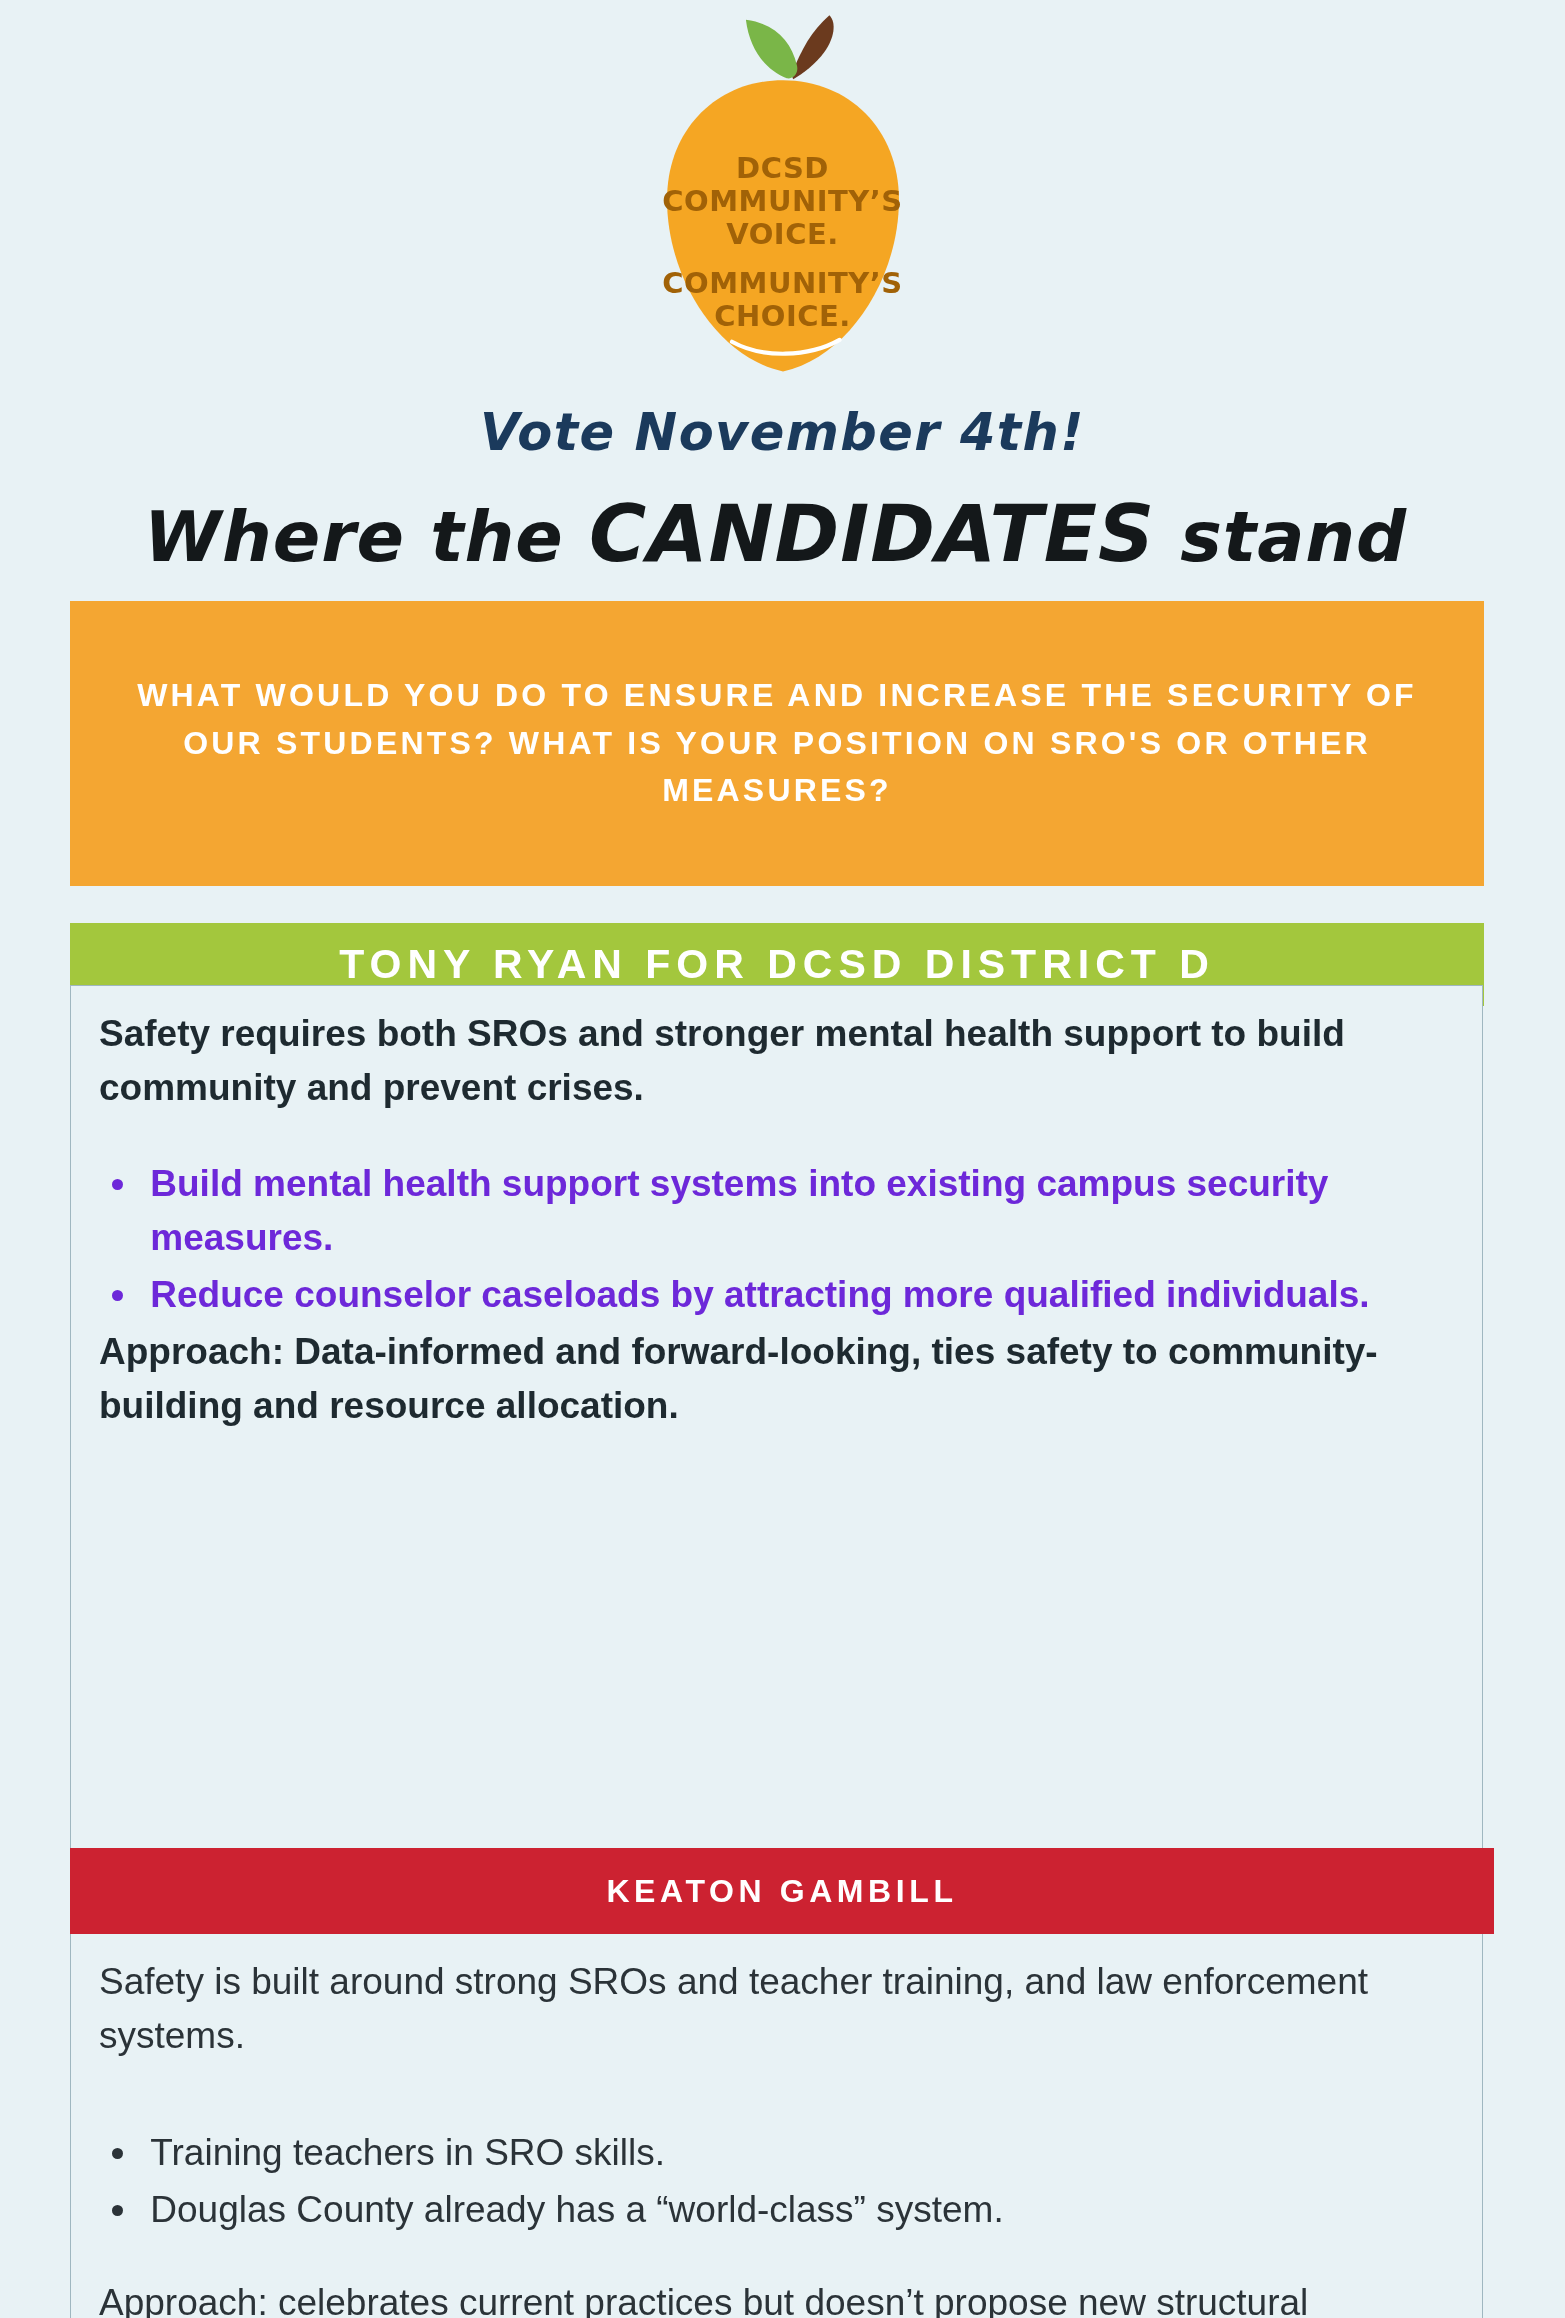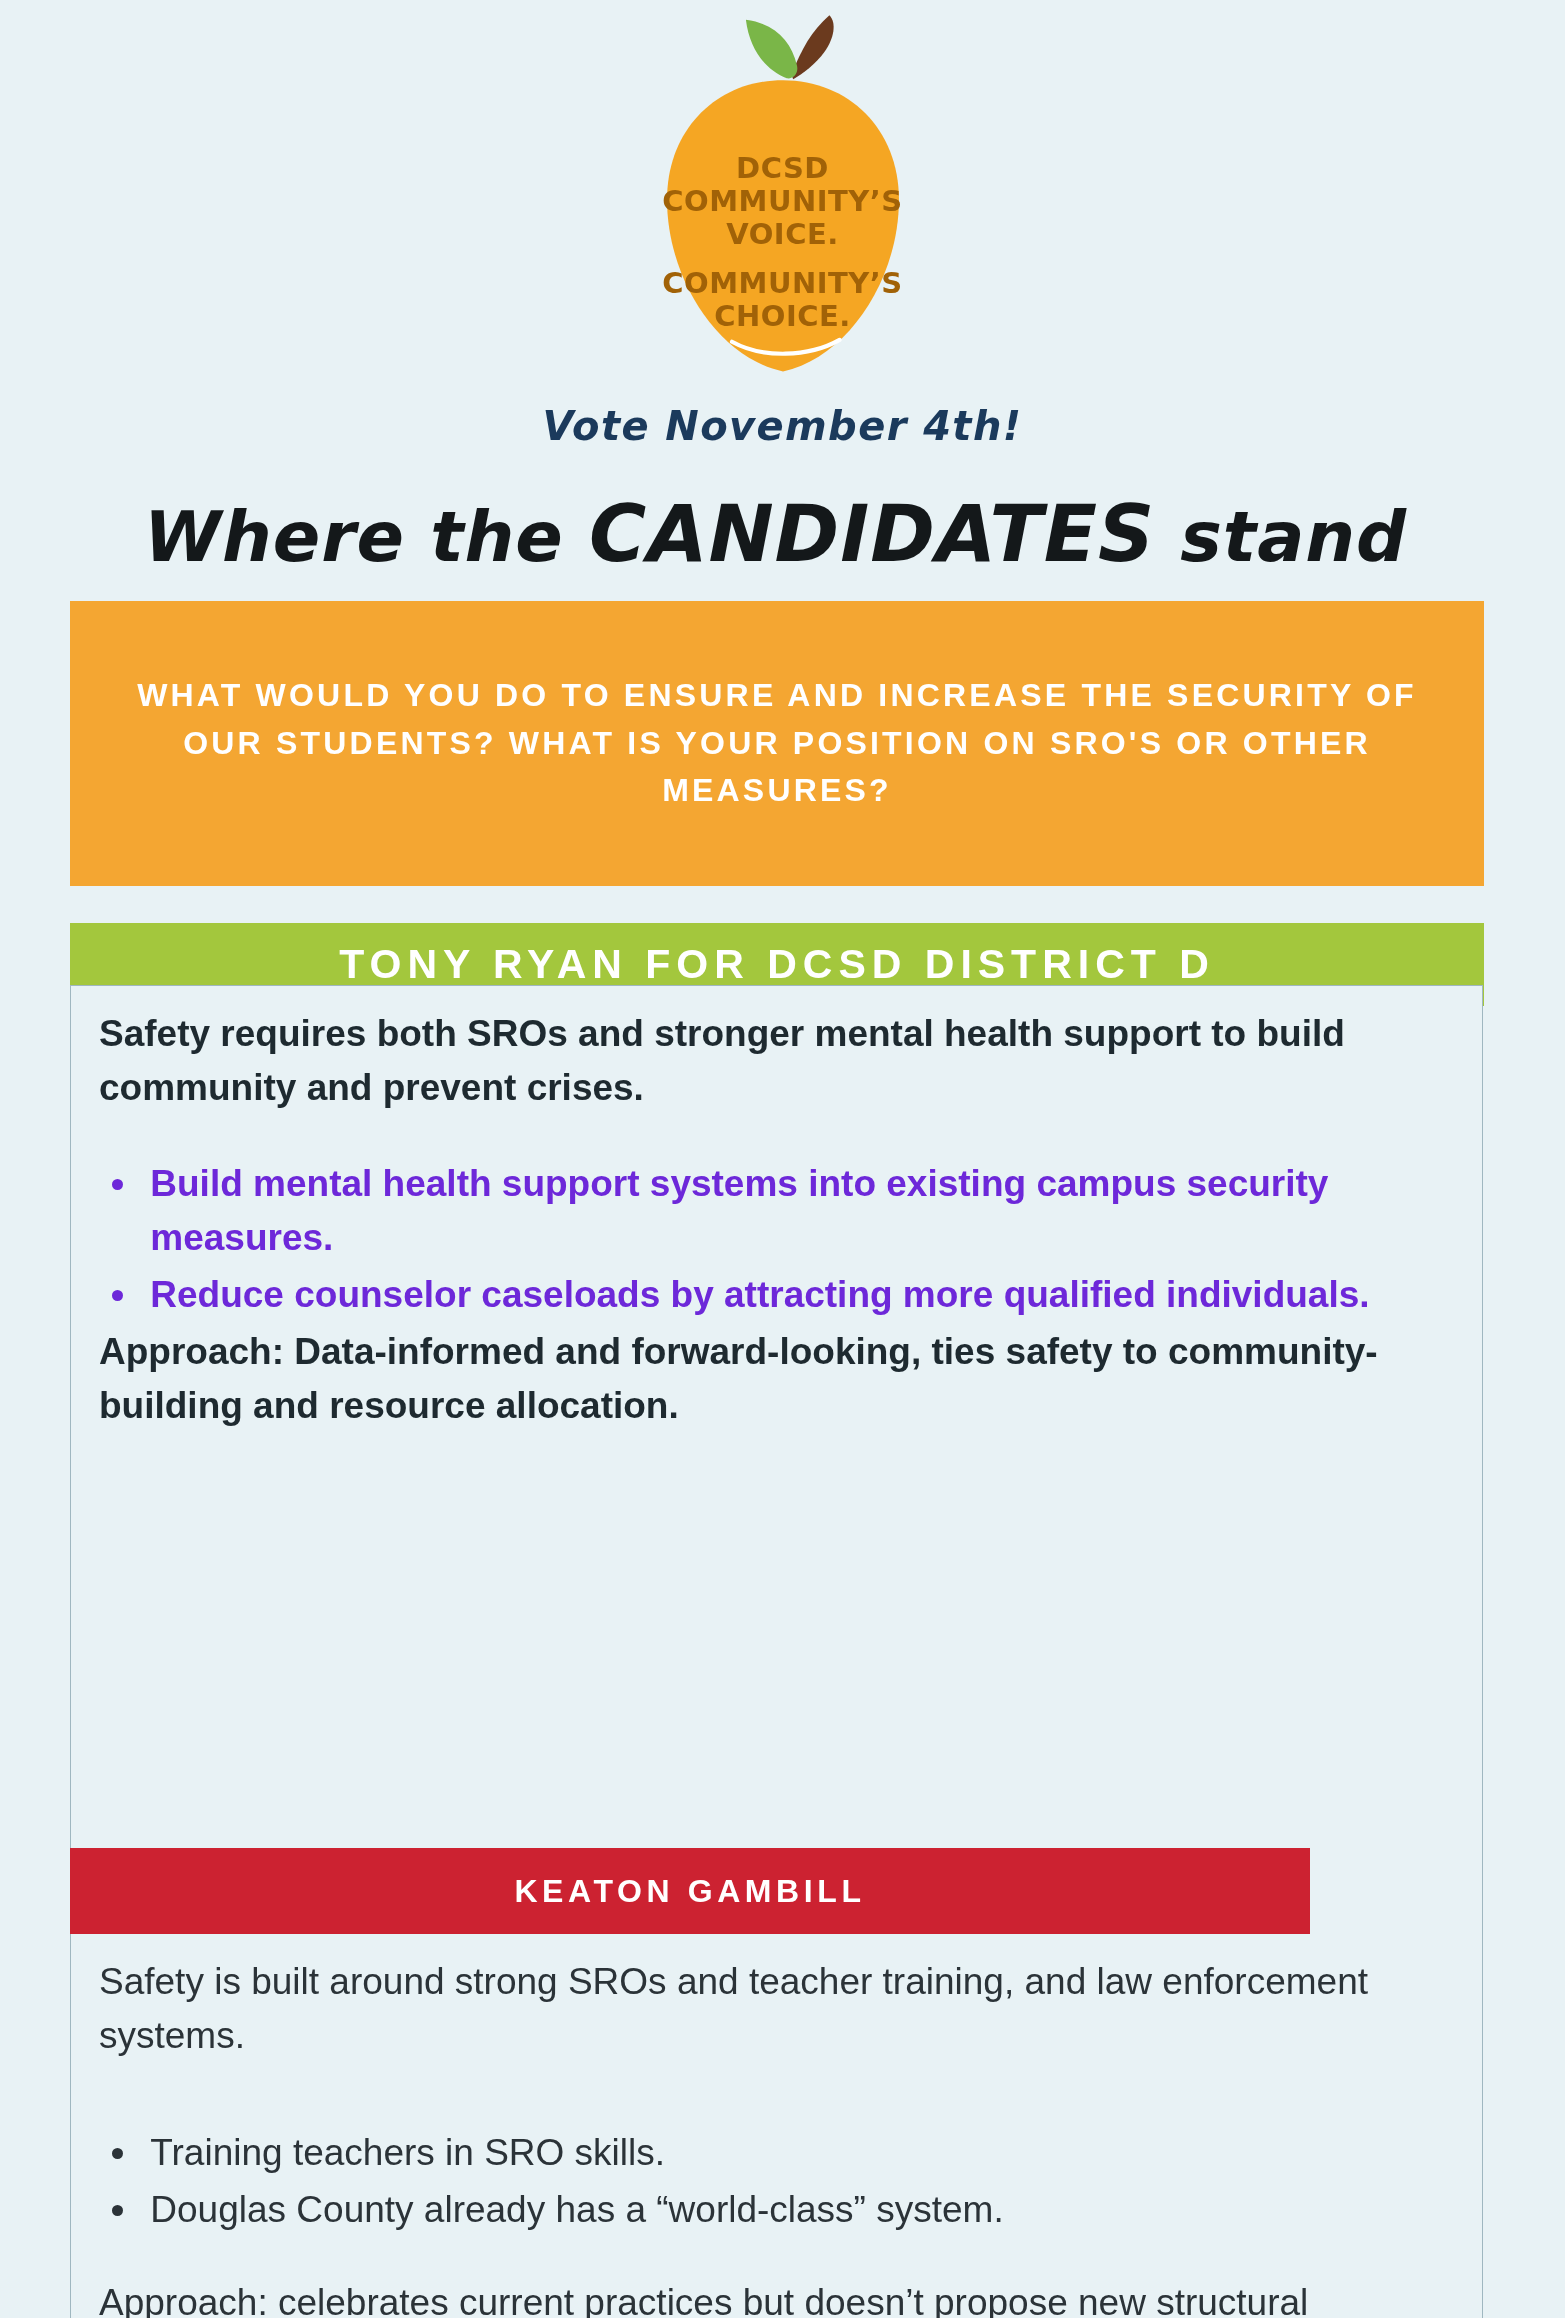--- a/index.html
+++ b/index.html
@@ -48,21 +48,21 @@
   
   .vote-line {
     position: absolute;
     top: 403px;
     left: 0; right: 0;
     text-align: center;
     color: #1b3a5c;
     font-family: "DejaVu Sans", sans-serif;
     font-weight: bold;
     font-style: italic;
-    font-size: 40px;
+    font-size: 51px;
     letter-spacing: 1.4px;
   }
 
   
   .headline {
     position: absolute;
     top: 489px;
     left: 0; right: 14px;
     text-align: center;
     color: #14181a;
@@ -158,21 +158,21 @@
     font-weight: bold;
     font-size: 37px;
     line-height: 1.46;
   }
 
   
   .cand2-band {
     position: absolute;
     left: 70px;
     top: 1848px;
-    width: 1240px;
+    width: 1424px;
     height: 86px;
     background: #cc2231;
     display: flex;
     align-items: center;
     justify-content: center;
   }
   .cand2-band .name {
     color: #ffffff;
     font-family: "Liberation Sans", sans-serif;
     font-weight: bold;

